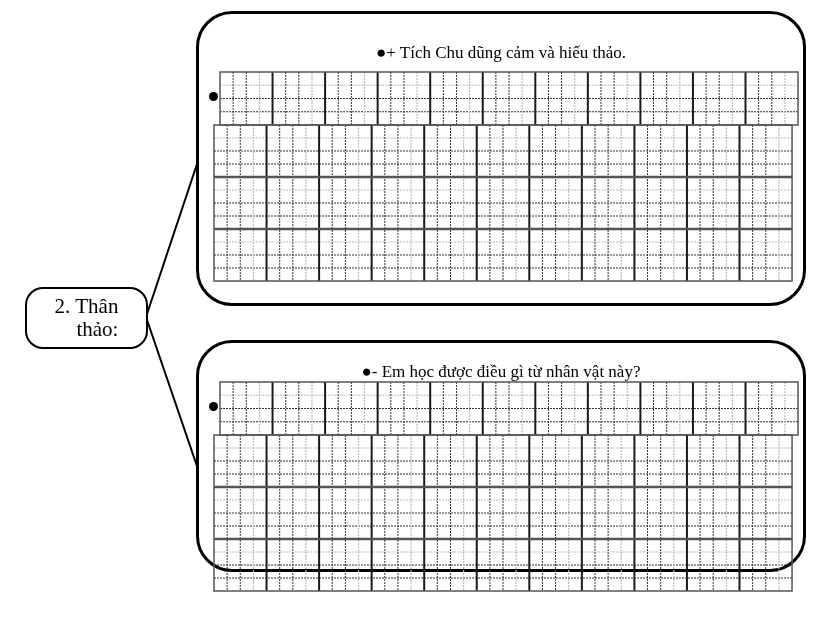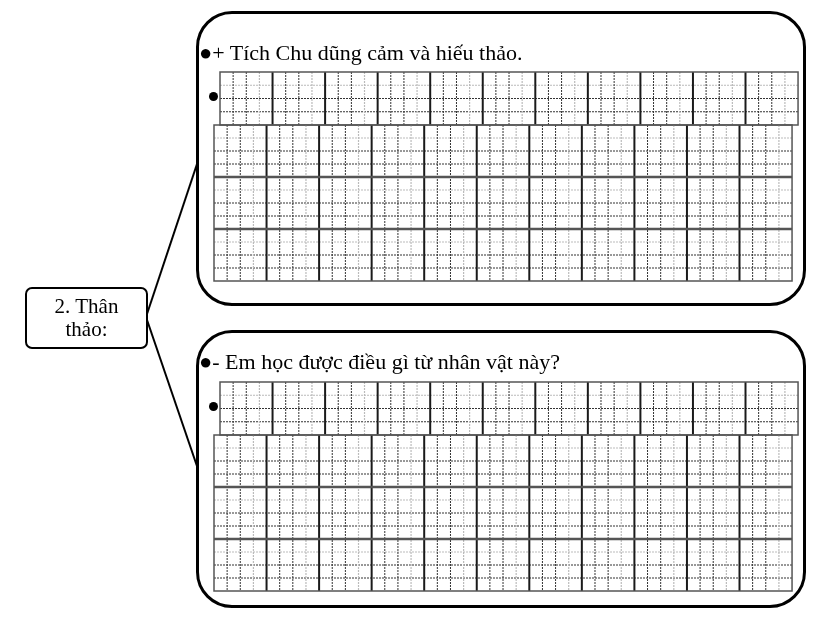--- a/index.html
+++ b/index.html
@@ -1,28 +1,28 @@
 <!DOCTYPE html>
 <html><head>
 <meta charset="utf-8">
 <style>
   html, body { margin: 0; padding: 0; background: #ffffff; }
   body { width: 829px; height: 619px; position: relative; overflow: hidden;
          font-family: "Liberation Serif", "DejaVu Serif", serif; color: #000; }
   .connector { position: absolute; left: 0; top: 0; }
   .label-box { position: absolute; left: 25px; top: 287px; width: 119px; height: 58px;
-               border: 2px solid #000; border-radius: 7px; background: #fff;
+               border: 2px solid #000; border-radius: 18px; background: #fff;
                display: flex; align-items: center; justify-content: center;
-               text-align: center; font-size: 21px; line-height: 23px; box-sizing: content-box; }
+               text-align: right; font-size: 21px; line-height: 23px; box-sizing: content-box; }
   .panel { position: absolute; left: 196px; width: 610px; border: 3px solid #000;
            border-radius: 36px; box-sizing: border-box; background: #fff; }
   .panel-1 { top: 11px; height: 295px; }
-  .panel-2 { top: 330px; height: 278px; }
-  .panel-title { position: absolute; left: 0; right: 0; 
-                 font-size: 22px; line-height: 24px; white-space: nowrap; }
+  .panel-2 { top: 340px; height: 232px; }
+  .panel-title { position: absolute; left: 0; right: 0; text-align: center;
+                 font-size: 17px; line-height: 24px; white-space: nowrap; }
   .panel-1 .panel-title { top: 27px; }
   .panel-2 .panel-title { top: 17px; }
   .grid { position: absolute; left: 0; top: 0; }
   .bullet { position: absolute; width: 9px; height: 9px; border-radius: 50%; background: #000; }
 </style>
 </head>
 <body>
 
 <svg class="connector" width="829" height="619">
   <line x1="146" y1="317" x2="199" y2="158" stroke="#000" stroke-width="2"></line>

